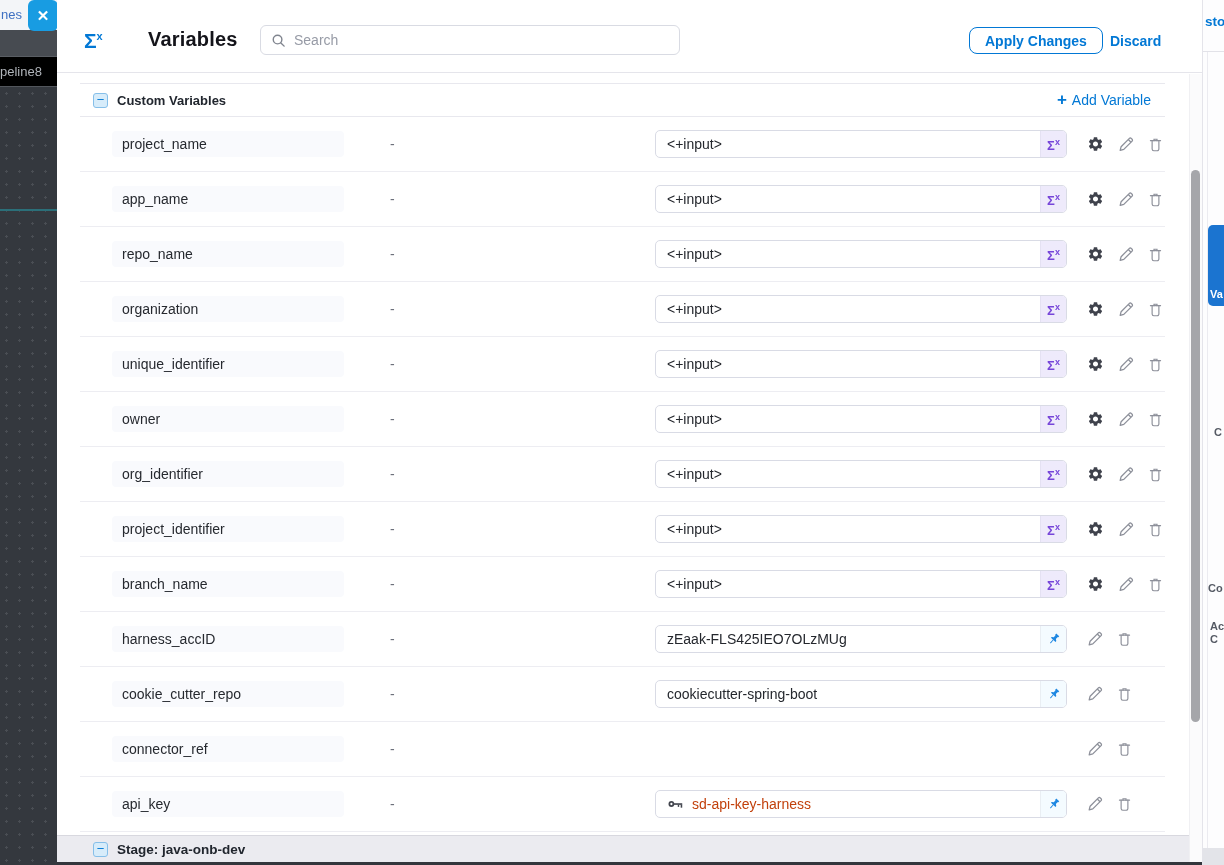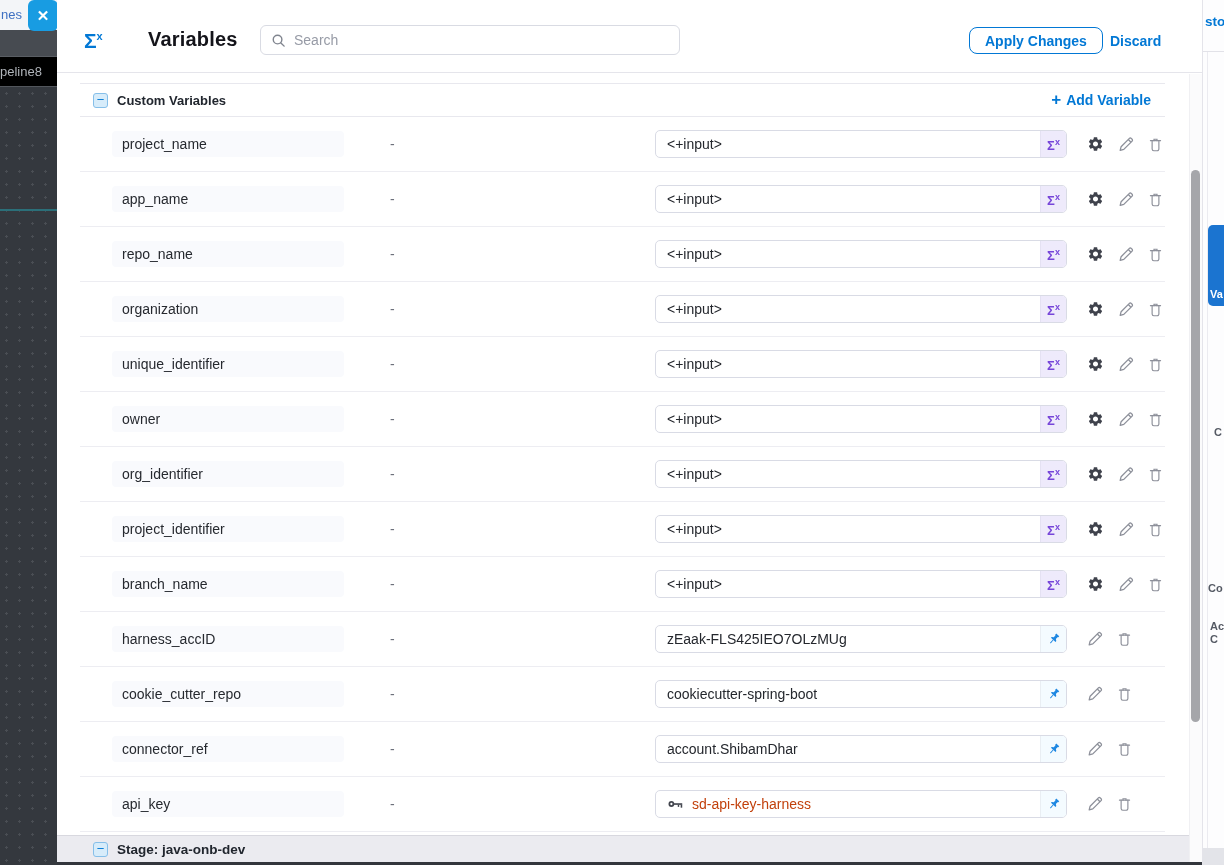--- a/index.html
+++ b/index.html
@@ -40,21 +40,21 @@
     color:#0278d5; font-size:14px; font-weight:bold; cursor:pointer;text-align:center; }
 
   .content { margin:10px 37px 0 23px; }
 
   .section-head { height:34px; display:flex; align-items:center; border-top:1px solid #e8e8ee; border-bottom:1px solid #e8e8ee; }
   .collapse-box { width:15px; height:15px; background:#d7ecfa; border:1px solid #86bfe9; border-radius:3px;
     color:#0278d5; font-size:13px; line-height:12px; text-align:center; margin-left:13px; cursor:pointer; flex:0 0 auto; }
   .section-label { margin-left:9px; font-size:13px; font-weight:bold; color:#21262e; }
   .add-var { margin-left:auto; margin-right:14px; display:flex; align-items:center; gap:5px; color:#0278d5; cursor:pointer; }
   .add-var .plus { font-size:17px; font-weight:bold; line-height:16px; }
-  .add-var .lbl { font-size:14px; font-weight:bold; }
+  .add-var .lbl { font-size:14px; font-weight:normal; }
 
   .var-row { position:relative; height:55px; border-bottom:1px solid #ededf2; }
   .var-name { position:absolute; left:32px; top:50%; transform:translateY(-50%); width:232px;
     background:#f9fafd; border-radius:4px; padding:5px 10px; font-size:14px; color:#26292f;
     white-space:nowrap; overflow:hidden; }
   .var-type { position:absolute; left:310px; top:50%; transform:translateY(-50%); font-size:14px; color:#6d717c; }
   .var-value { position:absolute; left:575px; top:50%; transform:translateY(-50%); width:412px; height:28px;
     border:1px solid #d9dbe5; border-radius:5px; background:#fff; display:flex; align-items:center; overflow:hidden; }
   .value-text { flex:1; padding:0 11px; font-size:14px; color:#24272d; white-space:nowrap; overflow:hidden;
     display:flex; align-items:center; gap:8px; }
@@ -482,33 +482,20 @@
                 <path d="M2.6 4.4h10.8"></path>
                 <path d="M4.4 4.4v9a1.8 1.8 0 0 0 1.8 1.8h3.6a1.8 1.8 0 0 0 1.8-1.8v-9"></path>
                 <path d="M6.4 4.4V2.9h3.2v1.5"></path>
               </svg>
             </span>
           </div>
         </div>
         <div class="var-row">
           <div class="var-name">connector_ref</div>
           <div class="var-type">-</div>
-          <div class="var-value">
-            <div class="value-text">
-              <span>account.ShibamDhar</span>
-            </div>
-            <div class="seg pin">
-              <span style="display:flex">
-                <svg width="14" height="14" viewBox="0 0 24 24" fill="#1f88e2" style="transform:rotate(42deg)">
-                  <path d="M8.5 2.5h7v2.2l-1.2 1v4.1l3 2.2v2H6.7v-2l3-2.2V5.7l-1.2-1z"></path>
-                  <rect x="11.2" y="13.6" width="1.6" height="8" rx="0.8"></rect>
-                </svg>
-              </span>
-            </div>
-          </div>
           <div class="row-icons">
             <span class="ic">
               <svg width="16" height="16" viewBox="0 0 16 16" fill="none" stroke="#8d909a" stroke-width="1.3" stroke-linejoin="round">
                 <path d="M2.2 13.8l.9-3.6 8.3-8.3a1.3 1.3 0 0 1 1.85 0l.85.85a1.3 1.3 0 0 1 0 1.85l-8.3 8.3-3.6.9z"></path>
                 <path d="M10.3 3l2.7 2.7"></path>
               </svg>
             </span>
             <span class="ic">
               <svg width="15" height="16" viewBox="0 0 16 17" fill="none" stroke="#8d909a" stroke-width="1.25" stroke-linecap="round">
                 <path d="M2.6 4.4h10.8"></path>

